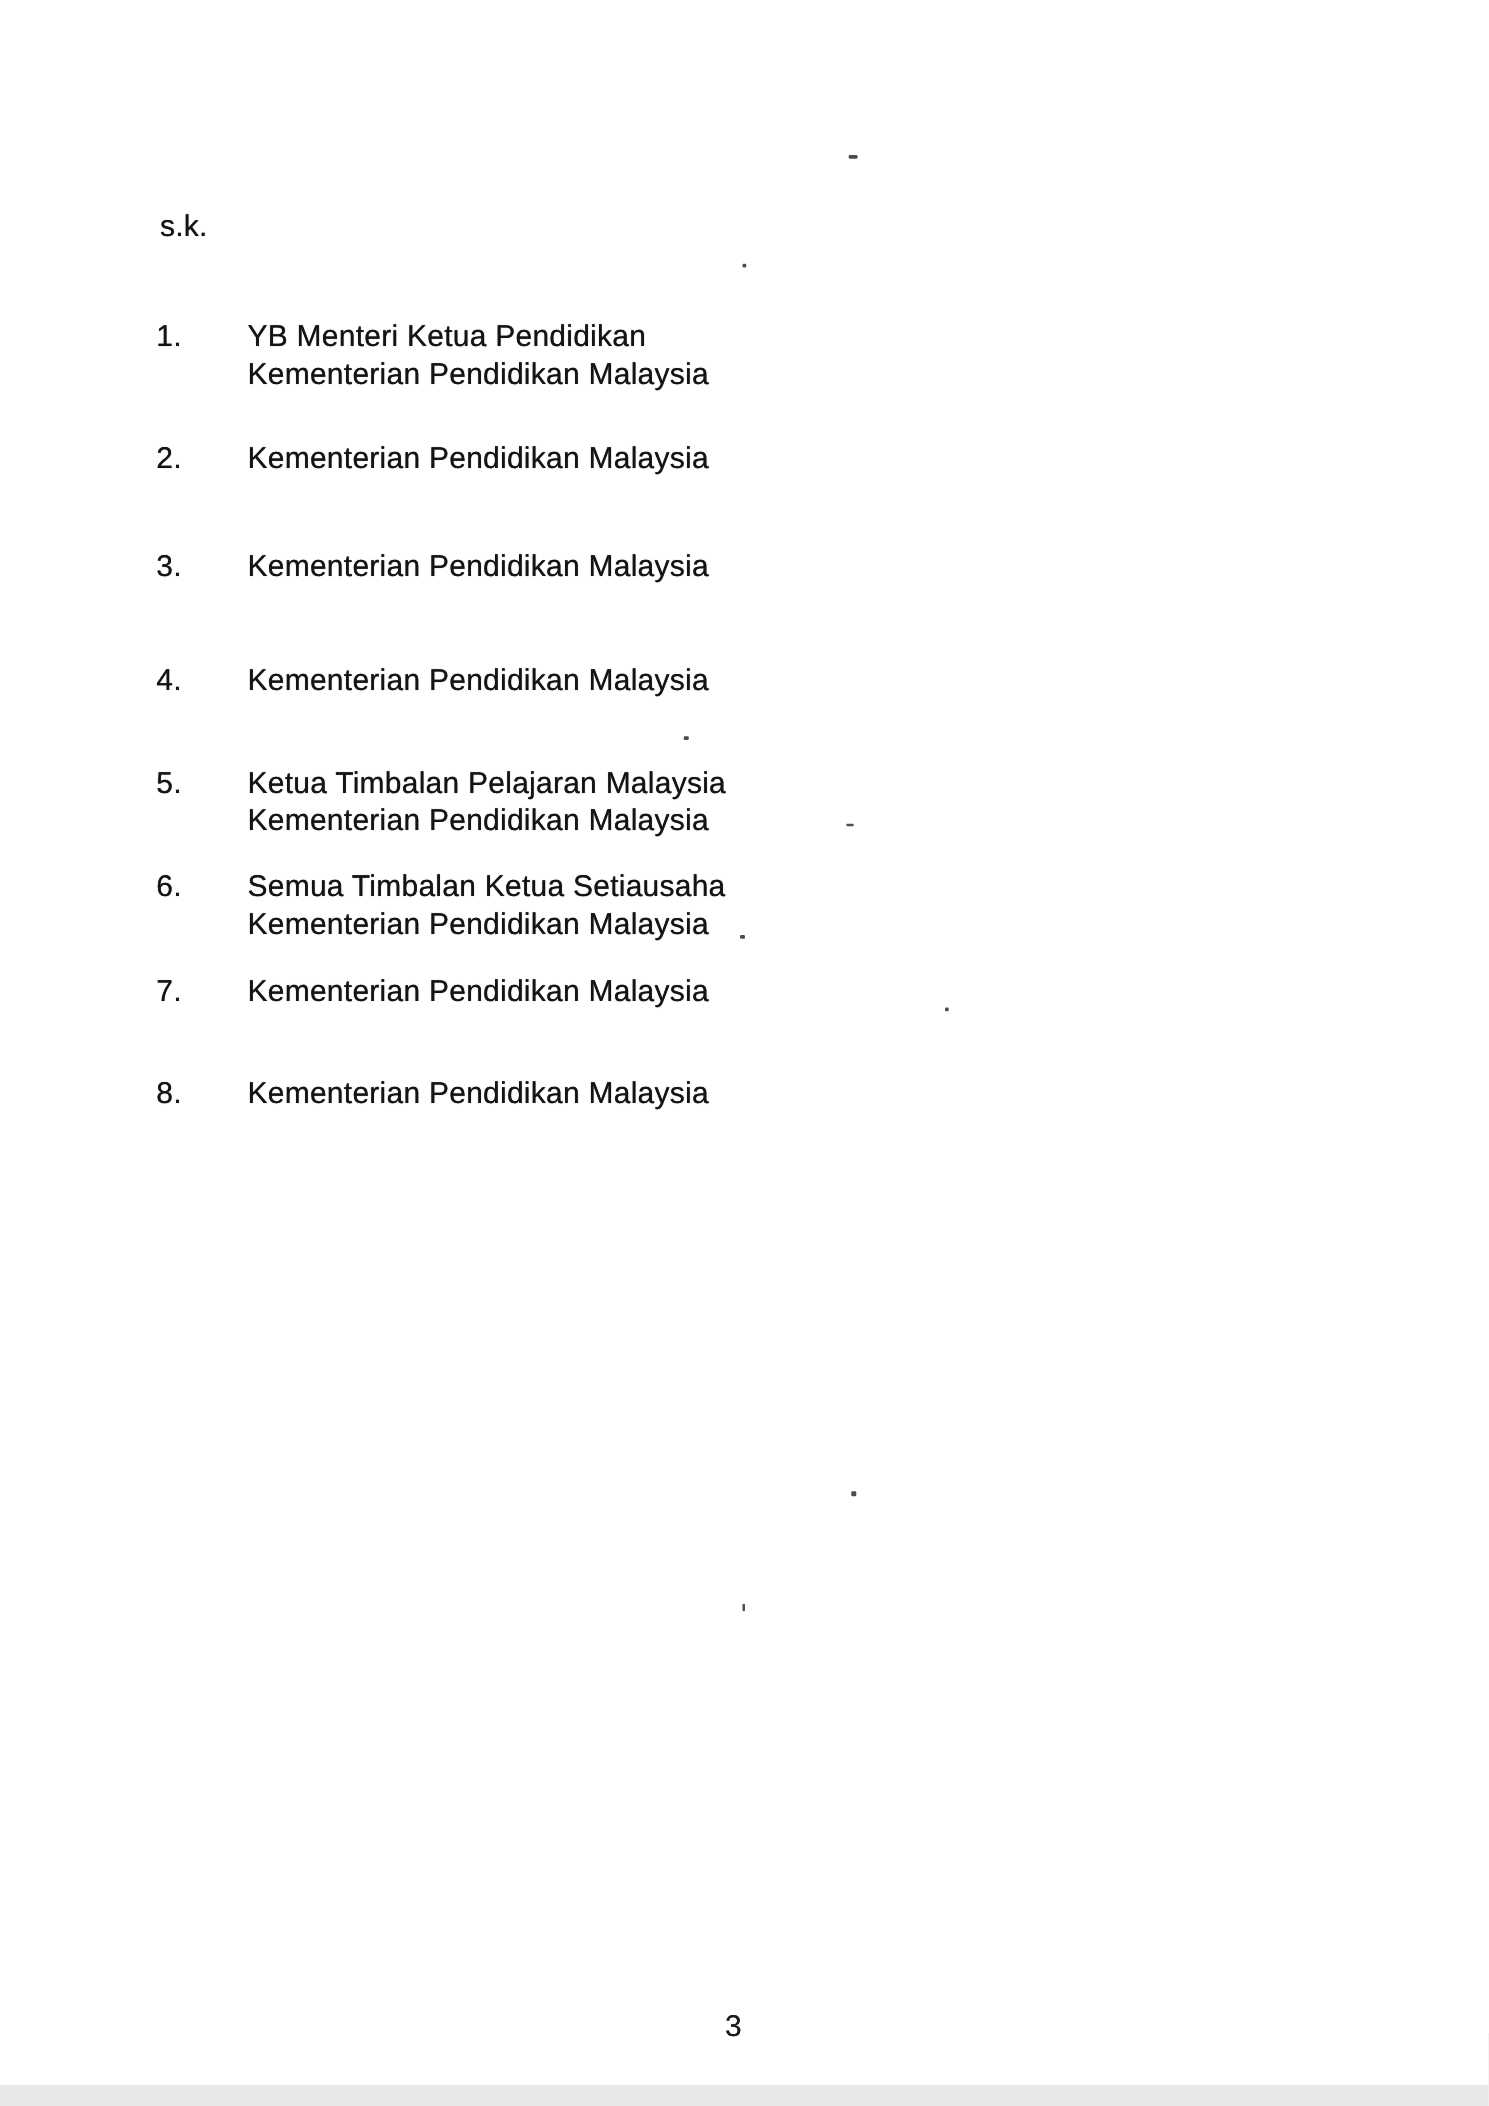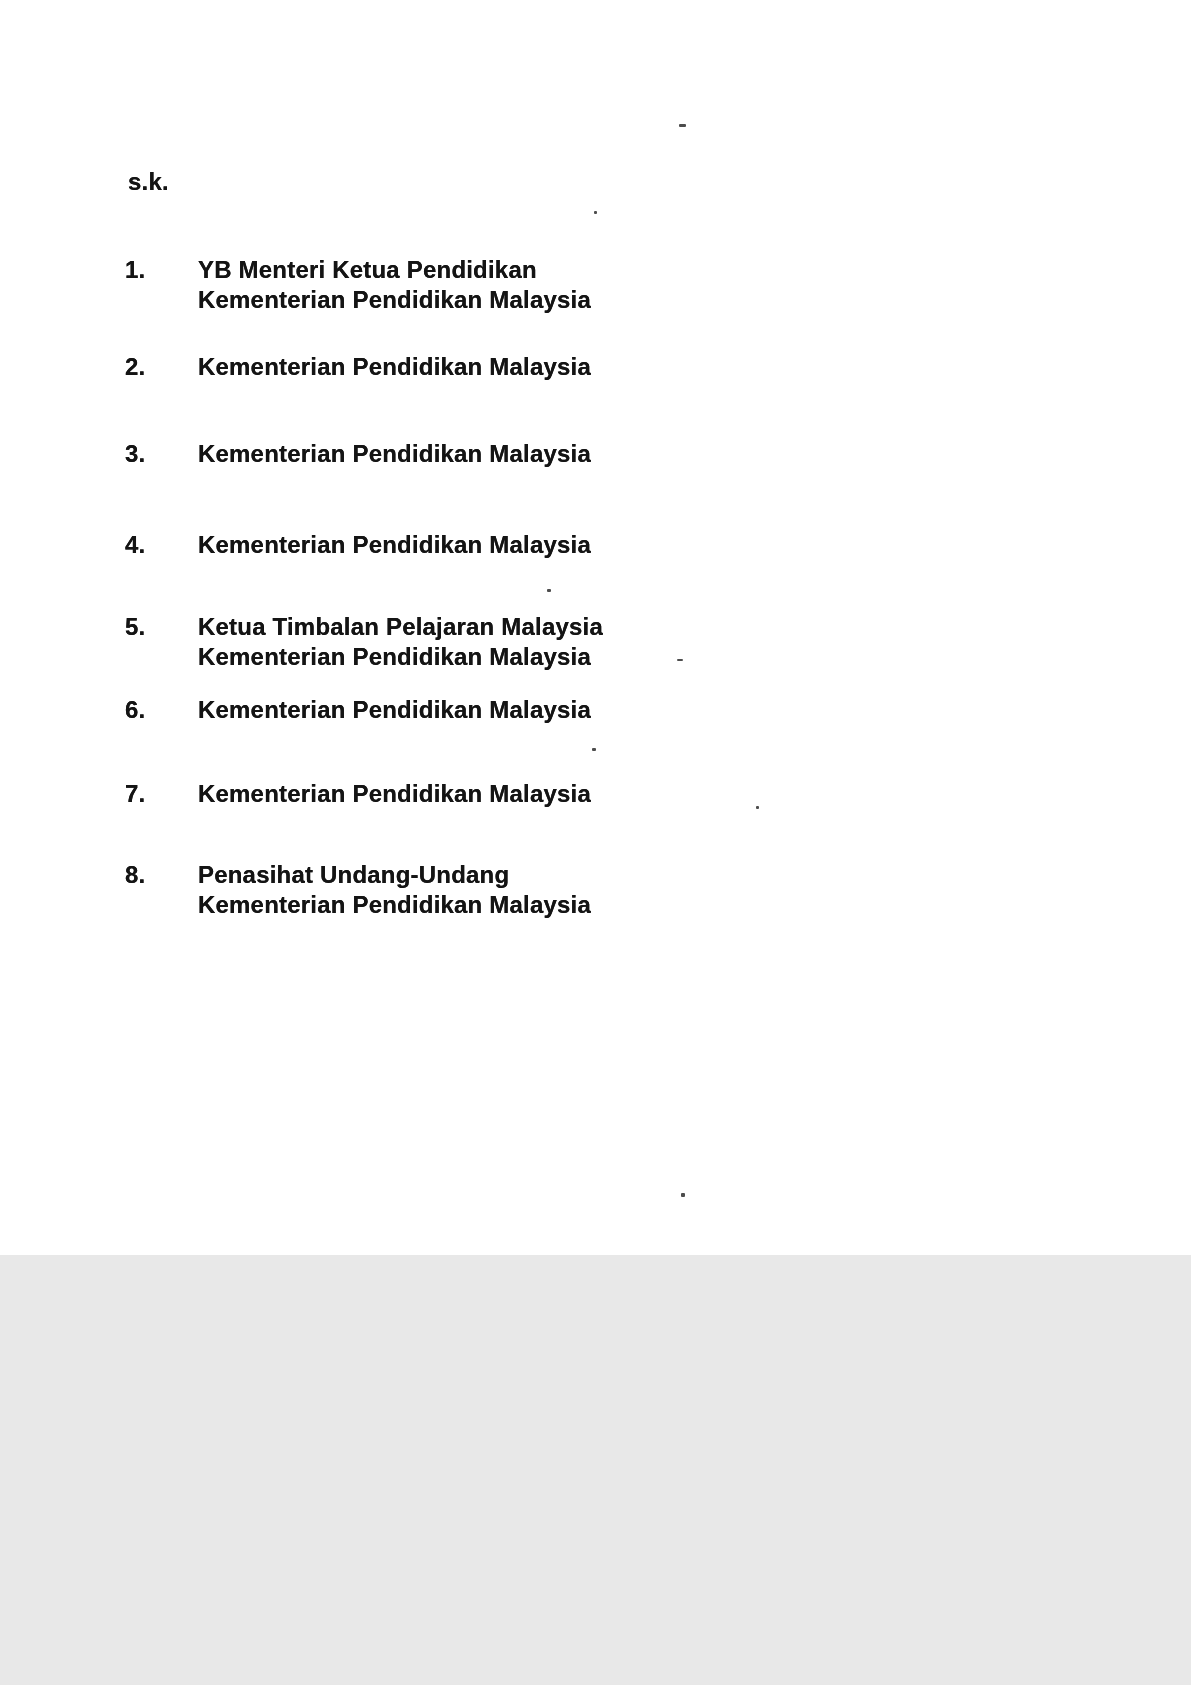--- a/index.html
+++ b/index.html
@@ -3,27 +3,26 @@
 <meta charset="utf-8">
 <style>
   html, body {
     margin: 0;
     padding: 0;
     background: #e8e8e8;
   }
   .page {
     position: relative;
     width: 1191px;
-    height: 1255px;
+    height: 1668px;
     margin: 0 auto;
     background: #ffffff;
     overflow: hidden;
     font-family: "Liberation Sans", "DejaVu Sans", sans-serif;
     color: #121212;
-    font-weight: bold;
     -webkit-font-smoothing: antialiased;
   }
   .doc-text {
     font-size: 24px;
     line-height: 30px;
     letter-spacing: 0.2px;
     color: #141414;
     text-shadow: 0 0 0.6px rgba(0,0,0,0.85);
     white-space: nowrap;
   }
@@ -117,35 +116,35 @@
     <span class="num">5.</span>
     <span class="lines">
       <span class="line1">Ketua Timbalan Pelajaran Malaysia</span>
       <span class="line2">Kementerian Pendidikan Malaysia</span>
     </span>
   </div>
 
   <div class="list-item doc-text" style="top: 695px;">
     <span class="num">6.</span>
     <span class="lines">
+      <span class="line1">Semua Timbalan Ketua Setiausaha</span>
       <span class="line2">Kementerian Pendidikan Malaysia</span>
     </span>
   </div>
 
   <div class="list-item doc-text" style="top: 779px;">
     <span class="num">7.</span>
     <span class="lines">
       <span class="line2">Kementerian Pendidikan Malaysia</span>
     </span>
   </div>
 
   <div class="list-item doc-text" style="top: 860px;">
     <span class="num">8.</span>
     <span class="lines">
-      <span class="line1">Penasihat Undang-Undang</span>
       <span class="line2">Kementerian Pendidikan Malaysia</span>
     </span>
   </div>
 </div>
 
   <div class="speck speck-1"></div>
   <div class="speck speck-2"></div>
   <div class="speck speck-3"></div>
   <div class="speck speck-4"></div>
   <div class="speck speck-5"></div>

